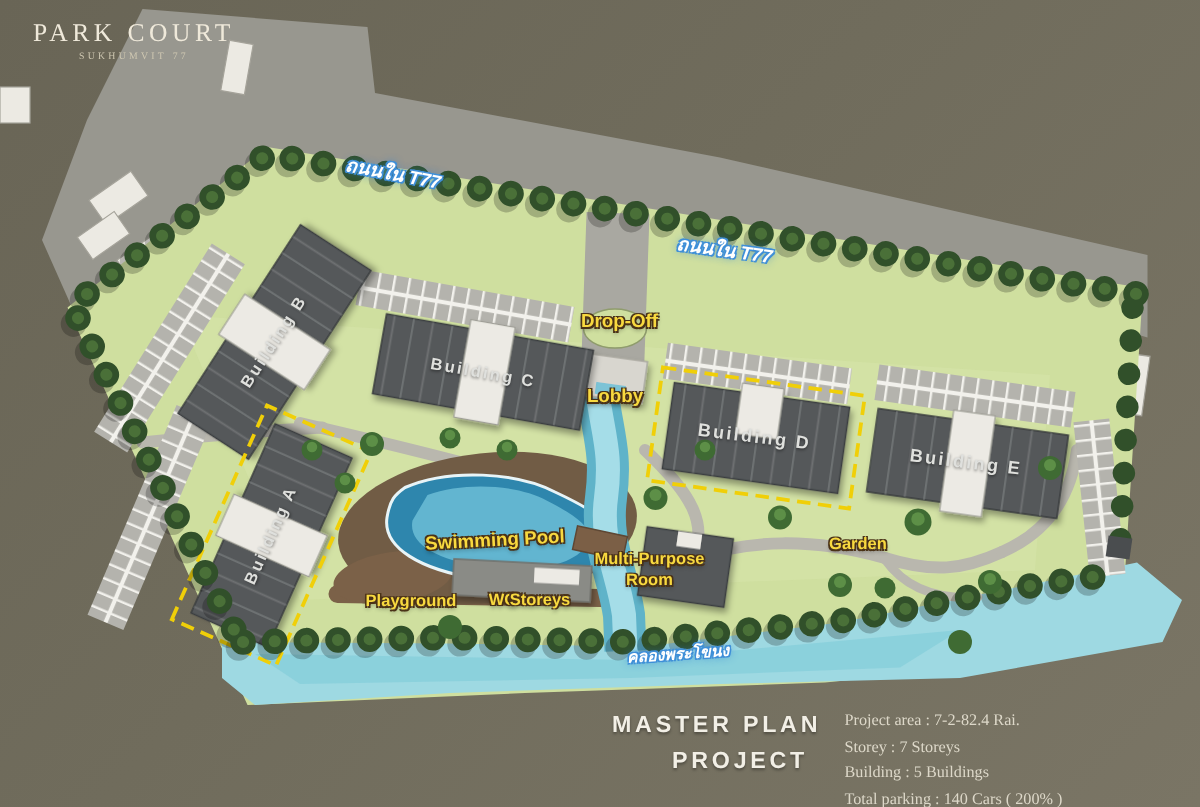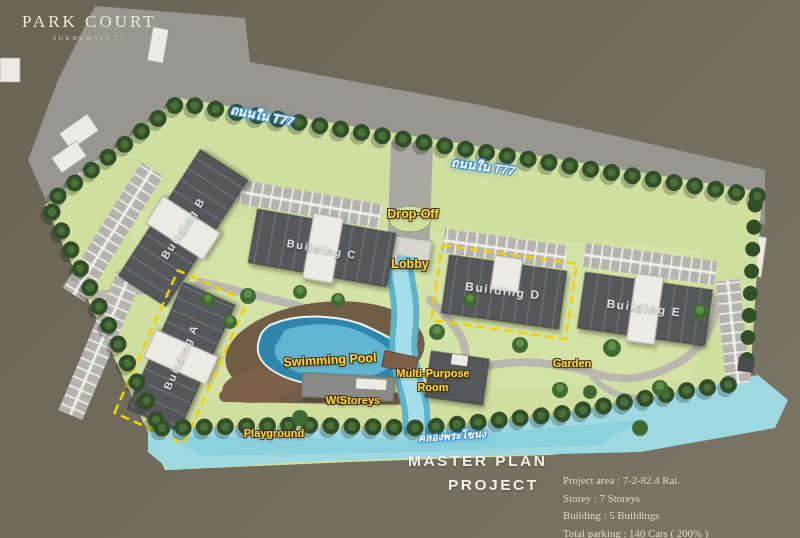--- a/index.html
+++ b/index.html
@@ -31,21 +31,21 @@
   }
 
   
   .road{
     font-size:12.5px;font-weight:bold;font-style:italic;color:#ffffff;
     text-shadow:-1px -1px 0 #3f8fd8,1px -1px 0 #3f8fd8,-1px 1px 0 #3f8fd8,1px 1px 0 #3f8fd8,0 0 6px #2a7fd4;
   }
   .road.canal{font-size:10.5px;}
 
   
-  .mp-title{position:absolute;color:#f2efe6;font-weight:bold;letter-spacing:2.5px;font-size:15.5px;text-shadow:0 1px 2px rgba(0,0,0,.35);}
+  .mp-title{position:absolute;color:#f2efe6;font-weight:bold;letter-spacing:2.5px;font-size:15.5px;text-shadow:0 1px 2px rgba(0,0,0,.35);margin-top:23px;}
   .details{position:absolute;left:563px;top:441px;width:235px;color:#ddd8c9;font-family:"Liberation Serif",serif;font-size:10.8px;margin-top:31px;}
   .details div{height:17.5px;line-height:17.5px;overflow:hidden;}
 </style>
 </head>
 <body>
 
 <div id="stage">
 
   <svg id="map-svg" width="800" height="538" viewBox="0 0 800 538">
     <defs>
@@ -259,21 +259,21 @@
   <div class="abs bldg" style="left:644px;top:308px;transform:translate(-50%,-50%) rotate(7deg);font-size:12px;">Building E</div>
   <div class="abs bldg" style="left:181px;top:357px;transform:translate(-50%,-50%) rotate(-66deg);">Building A</div>
 
   <div class="abs lbl" style="left:413px;top:214px;">Drop-Off</div>
   <div class="abs lbl" style="left:410px;top:264px;">Lobby</div>
   <div class="abs lbl" style="left:330px;top:360px;transform:translate(-50%,-50%) rotate(-3deg);">Swimming Pool</div>
   <div class="abs lbl small two" style="left:433px;top:380px;">
     <div>Multi-Purpose</div>
     <div>Room</div>
   </div>
-  <div class="abs lbl small" style="left:274px;top:401px;margin-top:32px;">Playground</div>
+  <div class="abs lbl small" style="left:274px;top:401px;">Playground</div>
   <div class="abs lbl small" style="left:323px;top:400px;margin-left:12px;">WC</div>
   <div class="abs lbl small" style="left:360px;top:400px;">Storeys</div>
   <div class="abs lbl small" style="left:572px;top:363px;">Garden</div>
 
   <div class="mp-title" style="left:408px;top:452px;">MASTER PLAN</div>
   <div class="mp-title" style="left:448px;top:476px;">PROJECT</div>
 
   <div class="details">
     <div>Project area :  7-2-82.4  Rai.</div>
     <div>Storey : 7 Storeys</div>

